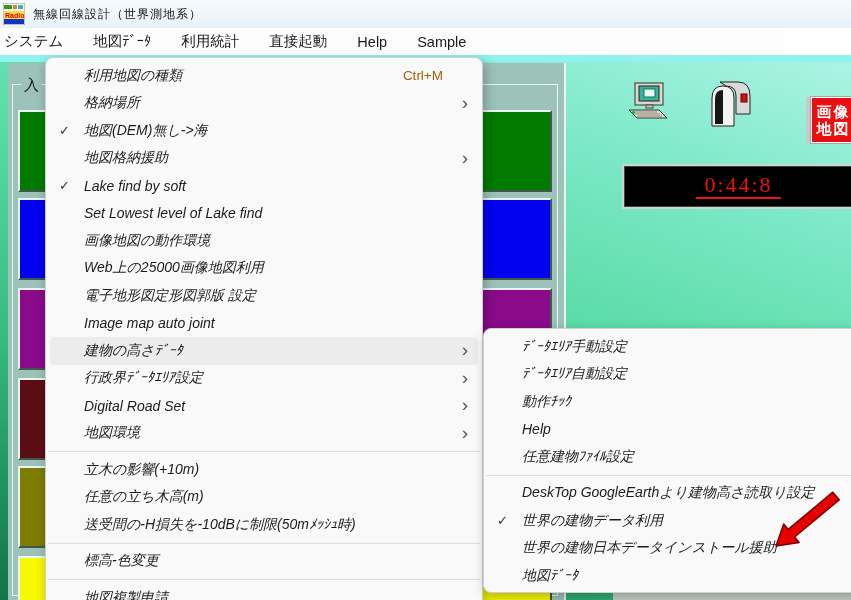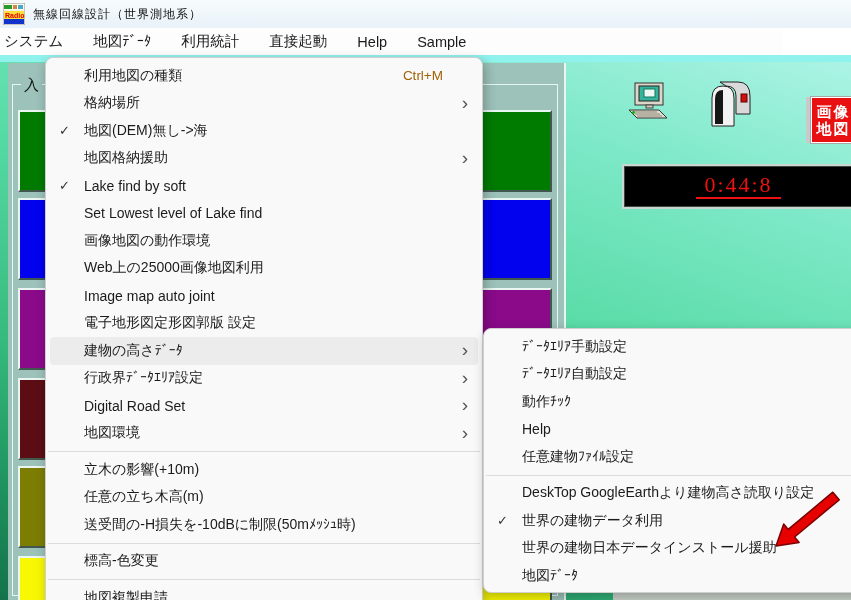--- a/index.html
+++ b/index.html
@@ -52,21 +52,21 @@
 
   
   .popup { position:absolute; background:#f9f9f9; border:1px solid #cfcfcf; border-radius:8px;
     box-shadow:2px 4px 12px rgba(0,0,0,.28); padding:4px 0; z-index:10; }
   #mapmenu { left:45px; top:57px; width:438px; height:566px; }
   #submenu { left:483px; top:328px; width:382px; height:265px; }
   .mi { position:relative; height:27.5px; margin:0 4px; border-radius:4px; display:flex;
     align-items:center; font-size:14px; color:#1b1b1b; }
   .mi.hl { background:#ececec; }
   .mi .chk { position:absolute; left:9px; font-size:13px; color:#333; }
-  .mi .lbl { padding-left:34px; white-space:nowrap; }
+  .mi .lbl { padding-left:34px; white-space:nowrap;font-style:italic; }
   .mi .sc { position:absolute; right:35px; font-size:13.5px; color:#a16207; }
   .mi .ar { position:absolute; right:10px; font-size:19px; color:#555; line-height:1; margin-top:-2px; }
   .sep { height:9px; position:relative; }
   .sep::after { content:""; position:absolute; left:2px; right:2px; top:4px; border-top:1px solid #dcdcdc; }
 
   .redarrow { position:absolute; left:768px; top:490px; z-index:20; }
 </style>
 </head>
 <body>
 
@@ -169,24 +169,24 @@
       <div class="mi">
         <span class="lbl">Set Lowest level of Lake find</span>
       </div>
       <div class="mi">
         <span class="lbl">画像地図の動作環境</span>
       </div>
       <div class="mi">
         <span class="lbl">Web上の25000画像地図利用</span>
       </div>
       <div class="mi">
+        <span class="lbl">電子地形図定形図郭版 設定</span>
+      </div>
+      <div class="mi">
         <span class="lbl">Image map auto joint</span>
-      </div>
-      <div class="mi">
-        <span class="lbl">電子地形図定形図郭版 設定</span>
       </div>
       <div class="mi hl">
         <span class="lbl">建物の高さﾃﾞｰﾀ</span>
         <span class="ar">›</span>
       </div>
       <div class="mi">
         <span class="lbl">行政界ﾃﾞｰﾀｴﾘｱ設定</span>
         <span class="ar">›</span>
       </div>
       <div class="mi">

